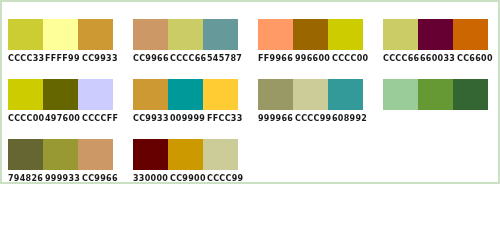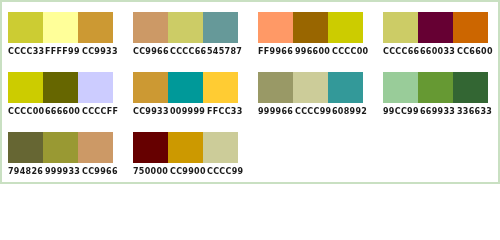--- a/index.html
+++ b/index.html
@@ -16,21 +16,21 @@
     width: 500px;
     height: 184px;
     background: #ffffff;
     border: 2px solid #c9e0c2;
     box-sizing: border-box;
     overflow: hidden;
   }
   .palette-grid {
     position: absolute;
     left: 0;
-    top: 4px;
+    top: 11px;
     width: 496px;
     height: 180px;
     display: grid;
     grid-template-columns: repeat(4, 125px);
     grid-template-rows: 60px 60px 60px;
     box-sizing: border-box;
   }
   .palette {
     position: relative;
     box-sizing: border-box;
@@ -118,21 +118,21 @@
         </div>
       </div>
       <div class="palette">
         <div class="swatch-row">
           <div class="swatch" style="background: rgb(204, 204, 0);"></div>
           <div class="swatch" style="background: rgb(102, 102, 0);"></div>
           <div class="swatch" style="background: rgb(204, 204, 255);"></div>
         </div>
         <div class="label-row">
           <span class="hex-label">CCCC00</span>
-          <span class="hex-label">666600</span>
+          <span class="hex-label">497600</span>
           <span class="hex-label">CCCCFF</span>
         </div>
       </div>
       <div class="palette">
         <div class="swatch-row">
           <div class="swatch" style="background: rgb(204, 153, 51);"></div>
           <div class="swatch" style="background: rgb(0, 153, 153);"></div>
           <div class="swatch" style="background: rgb(255, 204, 51);"></div>
         </div>
         <div class="label-row">
@@ -152,44 +152,39 @@
           <span class="hex-label">CCCC99</span>
           <span class="hex-label">608992</span>
         </div>
       </div>
       <div class="palette">
         <div class="swatch-row">
           <div class="swatch" style="background: rgb(153, 204, 153);"></div>
           <div class="swatch" style="background: rgb(102, 153, 51);"></div>
           <div class="swatch" style="background: rgb(51, 102, 51);"></div>
         </div>
-        <div class="label-row">
-          <span class="hex-label">99CC99</span>
-          <span class="hex-label">669933</span>
-          <span class="hex-label">336633</span>
-        </div>
       </div>
       <div class="palette">
         <div class="swatch-row">
           <div class="swatch" style="background: rgb(102, 102, 51);"></div>
           <div class="swatch" style="background: rgb(153, 153, 51);"></div>
           <div class="swatch" style="background: rgb(204, 153, 102);"></div>
         </div>
         <div class="label-row">
           <span class="hex-label">794826</span>
           <span class="hex-label">999933</span>
           <span class="hex-label">CC9966</span>
         </div>
       </div>
       <div class="palette">
         <div class="swatch-row">
           <div class="swatch" style="background: rgb(102, 0, 0);"></div>
           <div class="swatch" style="background: rgb(204, 153, 0);"></div>
           <div class="swatch" style="background: rgb(204, 204, 153);"></div>
         </div>
         <div class="label-row">
-          <span class="hex-label">750000</span>
+          <span class="hex-label">330000</span>
           <span class="hex-label">CC9900</span>
           <span class="hex-label">CCCC99</span>
         </div>
       </div>
     </div>
 </div>
 
 </body></html>

